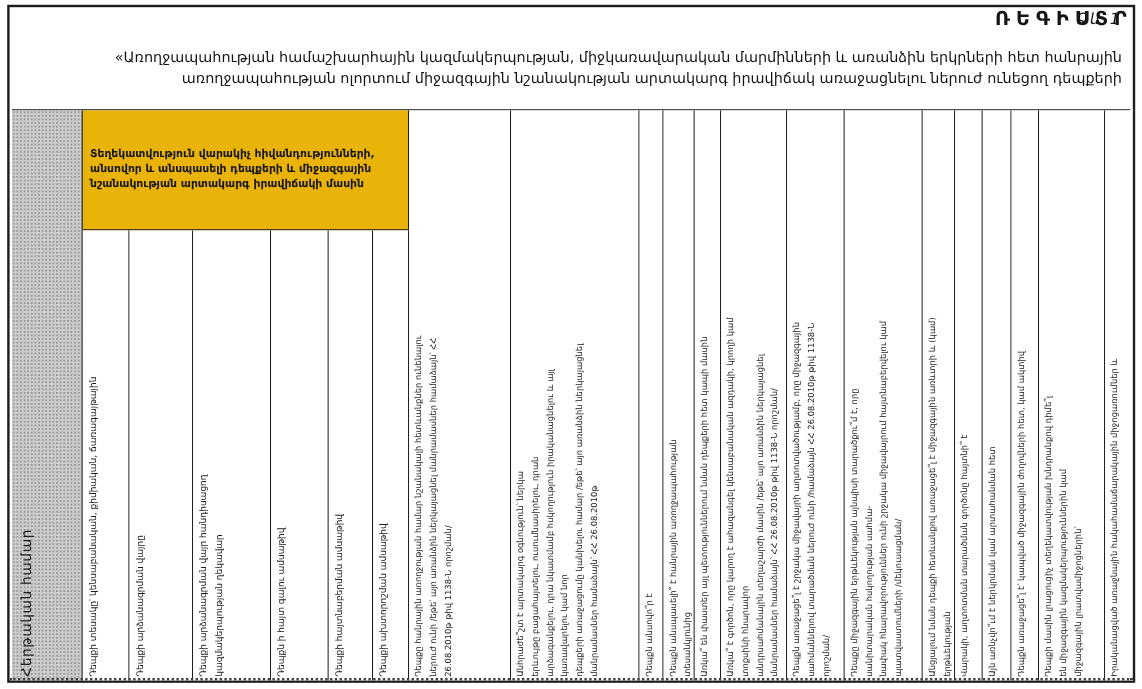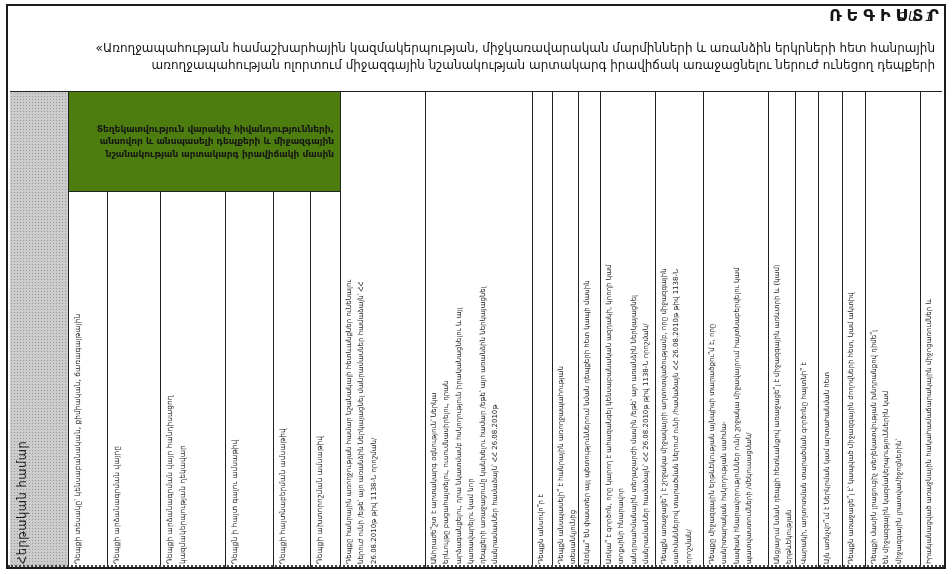--- a/index.html
+++ b/index.html
@@ -32,24 +32,24 @@
     flex:0 0 58px;border-right:1px solid #222;
     background-color:#cccccc;
     background-image:radial-gradient(#9a9a9a 0.6px, rgba(0,0,0,0) 0.7px);
     background-size:3px 3px;
     position:relative;
   }
   .group{display:flex;flex-direction:column;}
   .ga{flex:0 0 272px;}
   .gb{flex:1 1 auto;}
   .ghead{
-    height:100px;flex:0 0 100px;background:#4d7c0f;
+    height:100px;flex:0 0 100px;background:#eab308;
     border-right:1px solid #222;border-bottom:1px solid #222;
     display:flex;align-items:center;justify-content:center;
-    text-align:right;padding:2px 6px;box-sizing:border-box;
+    text-align:left;padding:2px 6px;box-sizing:border-box;
   }
   .ghead.a{font-size:9px;font-weight:600;line-height:1.35;}
   .ghead.b{font-size:15px;font-weight:bold;letter-spacing:0.5px;}
   .cols{flex:1 1 auto;display:flex;flex-direction:row;}
   .cell{
     position:relative;border-right:1px solid #222;box-sizing:border-box;
     flex:0 0 auto;background:#ffffff;
   }
   .vtext{
     position:absolute;top:0;bottom:0;left:0;right:0;

